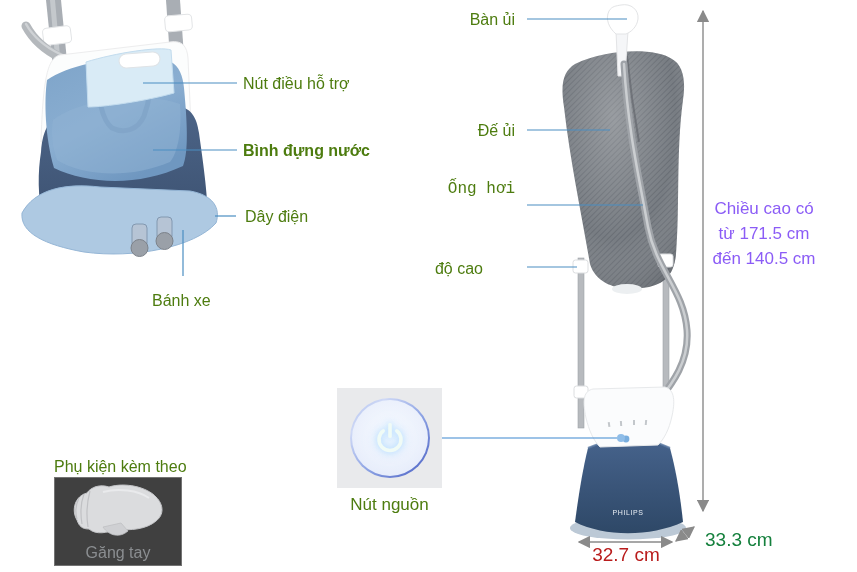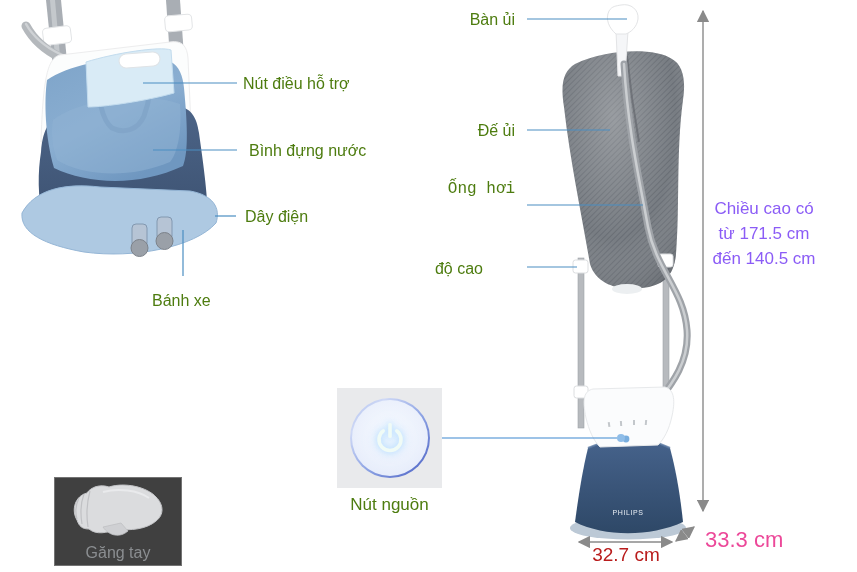--- a/index.html
+++ b/index.html
@@ -6,30 +6,30 @@
   #stage{
     position:relative;width:857px;height:572px;background:#ffffff;overflow:hidden;
     font-family:"Liberation Sans","DejaVu Sans",sans-serif;
   }
   .lbl{
     position:absolute;color:#4d7c0f;font-size:16px;line-height:20px;white-space:nowrap;
   }
   .lbl.right{text-align:right;}
   .lbl.center{text-align:center;white-space:normal;}
   #lbl-release{left:243px;top:74px;}
-  #lbl-tank{left:249px;top:141px;}
+  #lbl-tank{left:243px;top:141px;font-weight:bold;}
   #lbl-cord{left:245px;top:207px;}
   #lbl-wheel{left:152px;top:281px;margin-top:10px;}
   #lbl-iron{left:425px;top:10px;width:90px;}
   #lbl-board{left:425px;top:121px;width:90px;}
   #lbl-hose{left:423px;top:179px;width:92px;font-family:Liberation Mono, monospace;}
   #lbl-height-adjust{left:398px;top:258px;width:122px;line-height:21px;}
   #height-note{left:704px;top:196px;width:120px;font-size:17px;line-height:25px;color:#8b5cf6;}
   #dim-width{left:576px;top:545px;width:100px;font-size:19px;color:#b91c1c;}
-  #dim-depth{left:705px;top:530px;font-size:22px;color:#ec4899;}
+  #dim-depth{left:705px;top:530px;font-size:19px;color:#15803d;}
   #lbl-power{left:332px;top:495px;width:115px;font-size:17px;text-align:center;}
   #acc-title{left:54px;top:457px;}
   #overlay{position:absolute;left:0;top:0;pointer-events:none;}
   .unit-svg{position:absolute;}
   
   #power-square{
     position:absolute;left:337px;top:388px;width:105px;height:100px;background:#e9eaec;
     display:flex;align-items:center;justify-content:center;
   }
   #power-ring{
@@ -205,20 +205,21 @@
       <div id="power-inner">
         <svg id="power-glyph" width="34" height="34" viewBox="0 0 34 34">
           <path d="M 10.2,9.8 A 11,11 0 1 0 23.8,9.8" fill="none" stroke="#f0fbf6" stroke-width="3.6" stroke-linecap="round"></path>
           <line x1="17" y1="3.6" x2="17" y2="15.5" stroke="#f0fbf6" stroke-width="3.6" stroke-linecap="round"></line>
         </svg>
       </div>
     </div>
   </div>
   <div class="lbl center" id="lbl-power">Nút nguồn</div>
 
+  <div class="lbl" id="acc-title">Phụ kiện kèm theo</div>
   <div id="acc-box">
     <svg id="acc-glove" width="110" height="62" viewBox="0 0 110 62">
       <path d="M 14,40 C 8,30 12,16 24,13 C 28,7 37,4 46,7 C 62,2 84,7 93,17 C 101,25 101,35 93,41 C 84,49 67,51 54,49 C 44,53 33,55 26,49 C 19,49 16,46 14,40 Z" fill="#dbdcde" stroke="#c4c5c8" stroke-width="1"></path>
       <path d="M 40,47 C 46,56 57,58 65,51 L 58,43 Z" fill="#cfd0d3" stroke="#bfc0c3" stroke-width="0.8"></path>
       <path d="M 16,18 C 13,24 12,32 14,39 M 21,14 C 18,22 17,32 19,44 M 27,11 C 24,22 23,34 25,47" fill="none" stroke="#c0c1c4" stroke-width="1.2"></path>
       <path d="M 40,12 C 55,8 75,10 86,18" fill="none" stroke="#e9eaec" stroke-width="2"></path>
     </svg>
     <div id="acc-item">Găng tay</div>
   </div>
 

